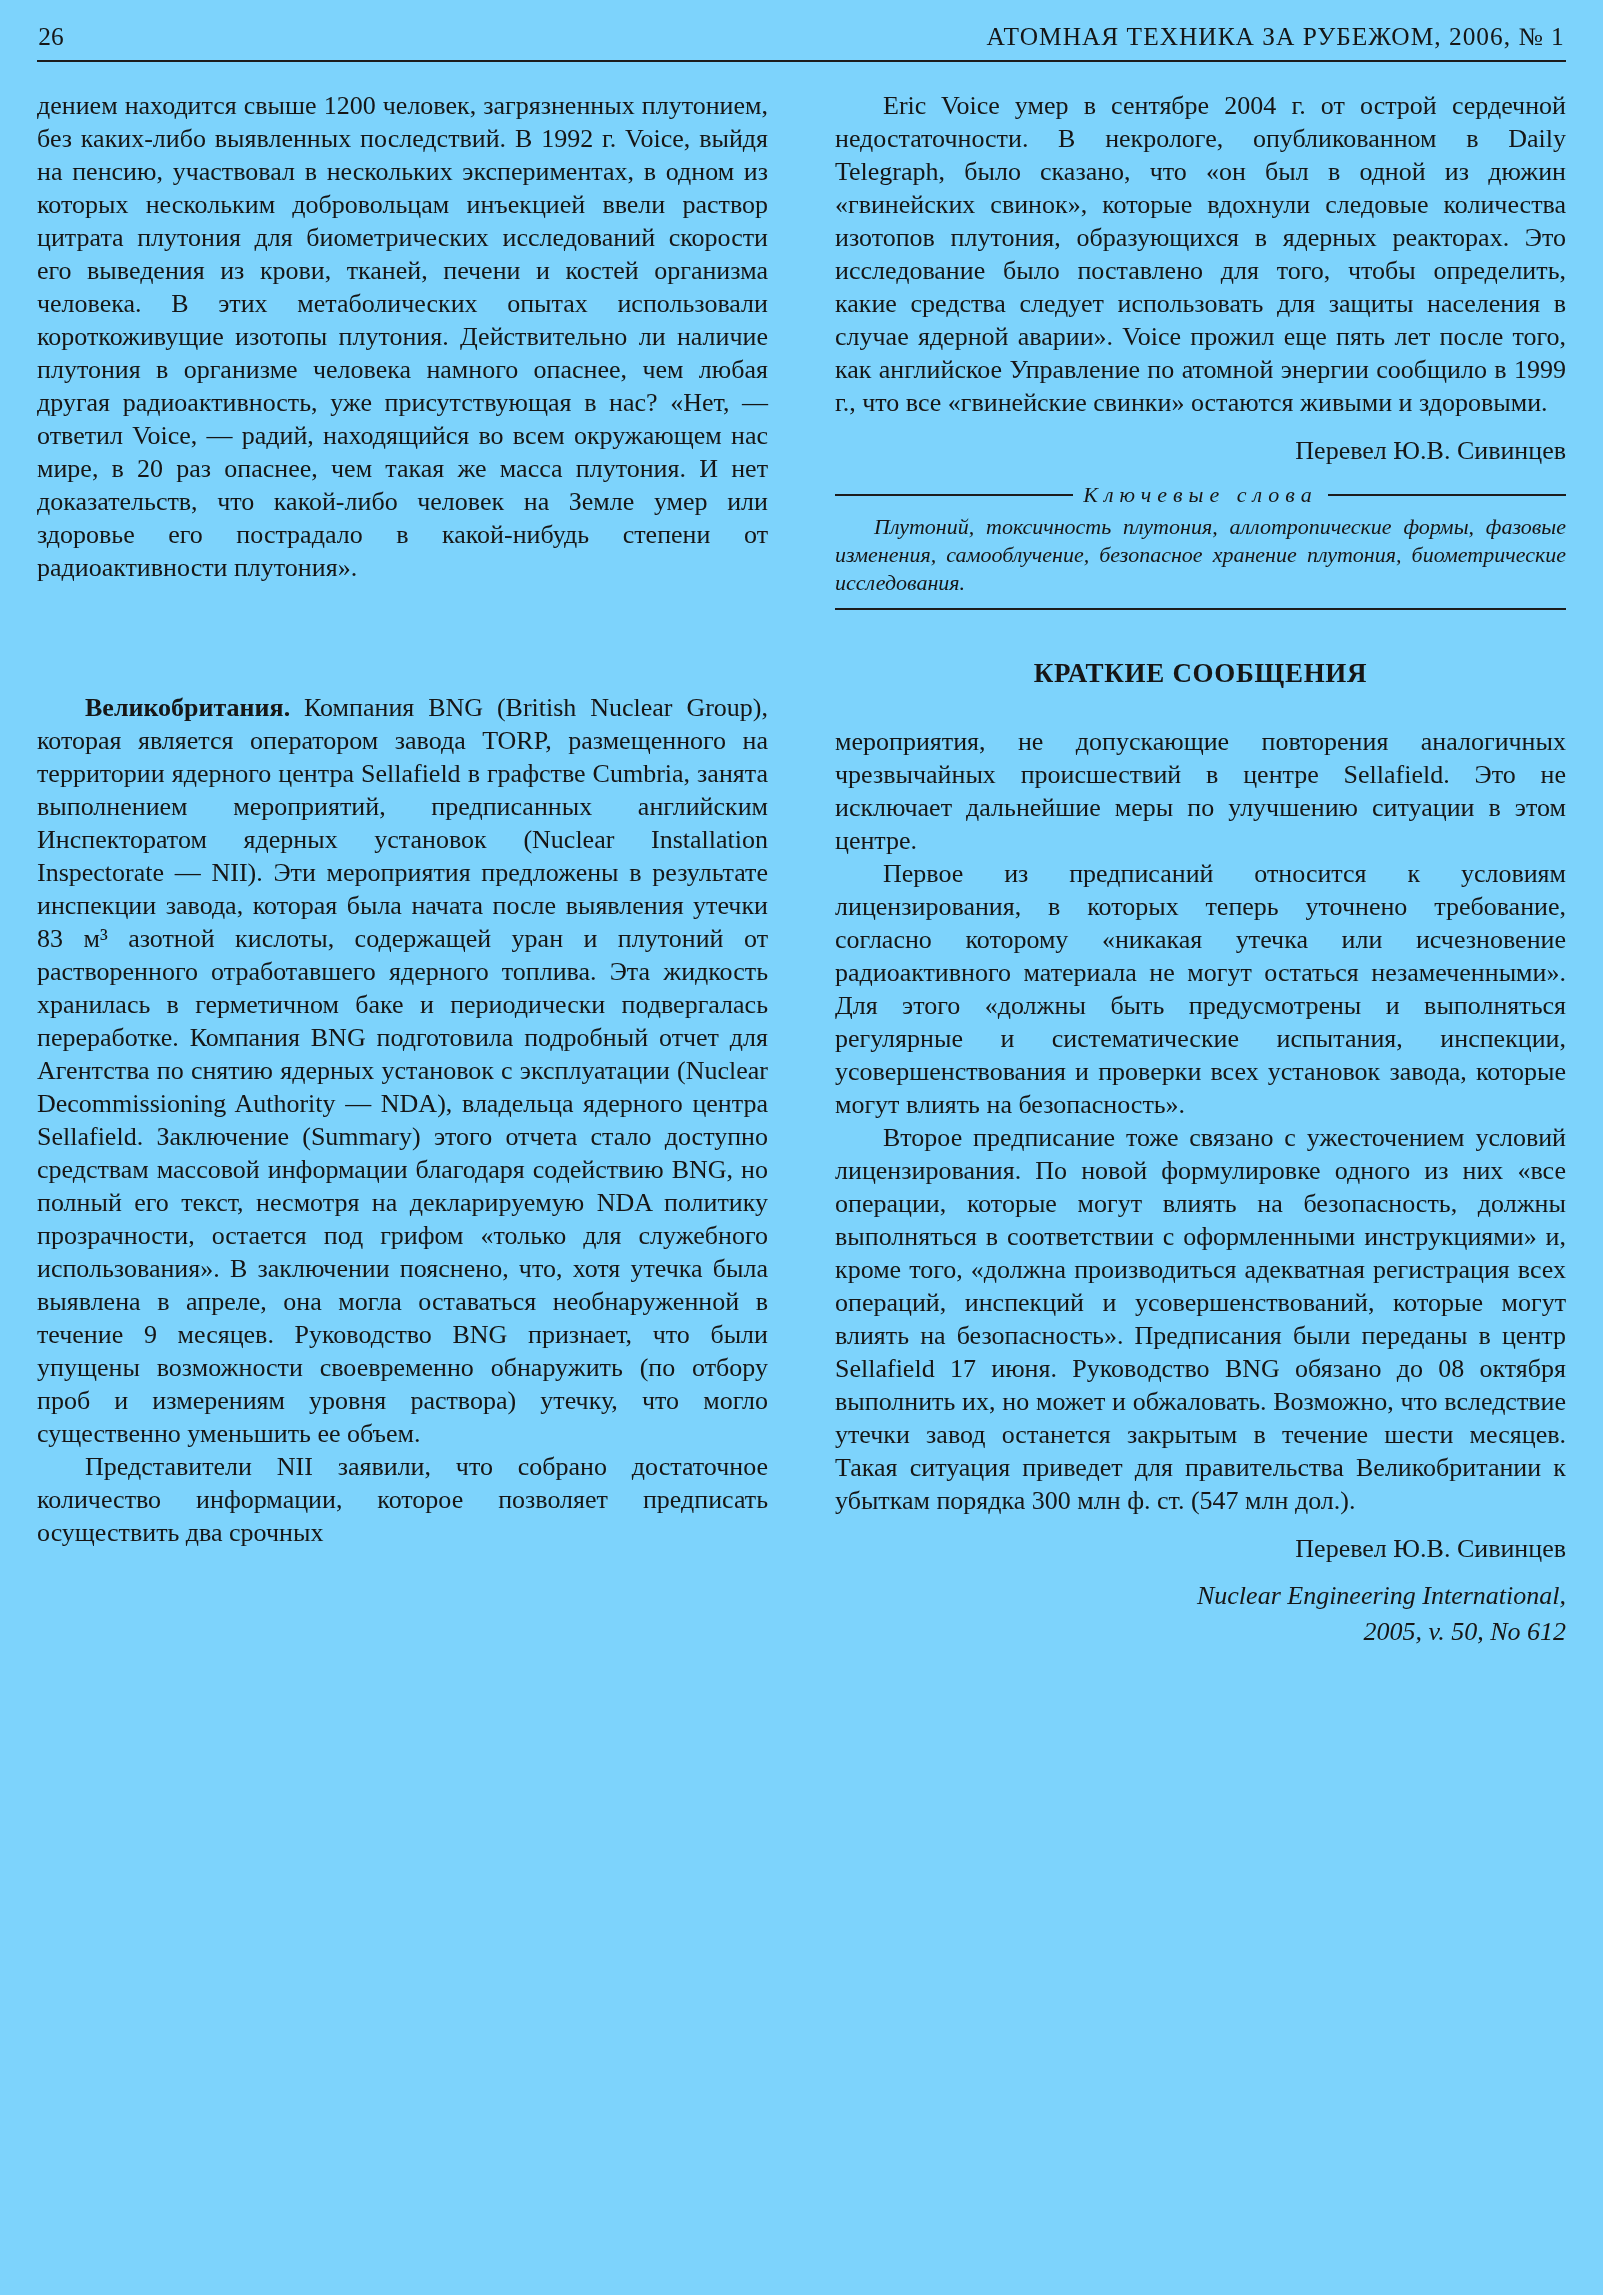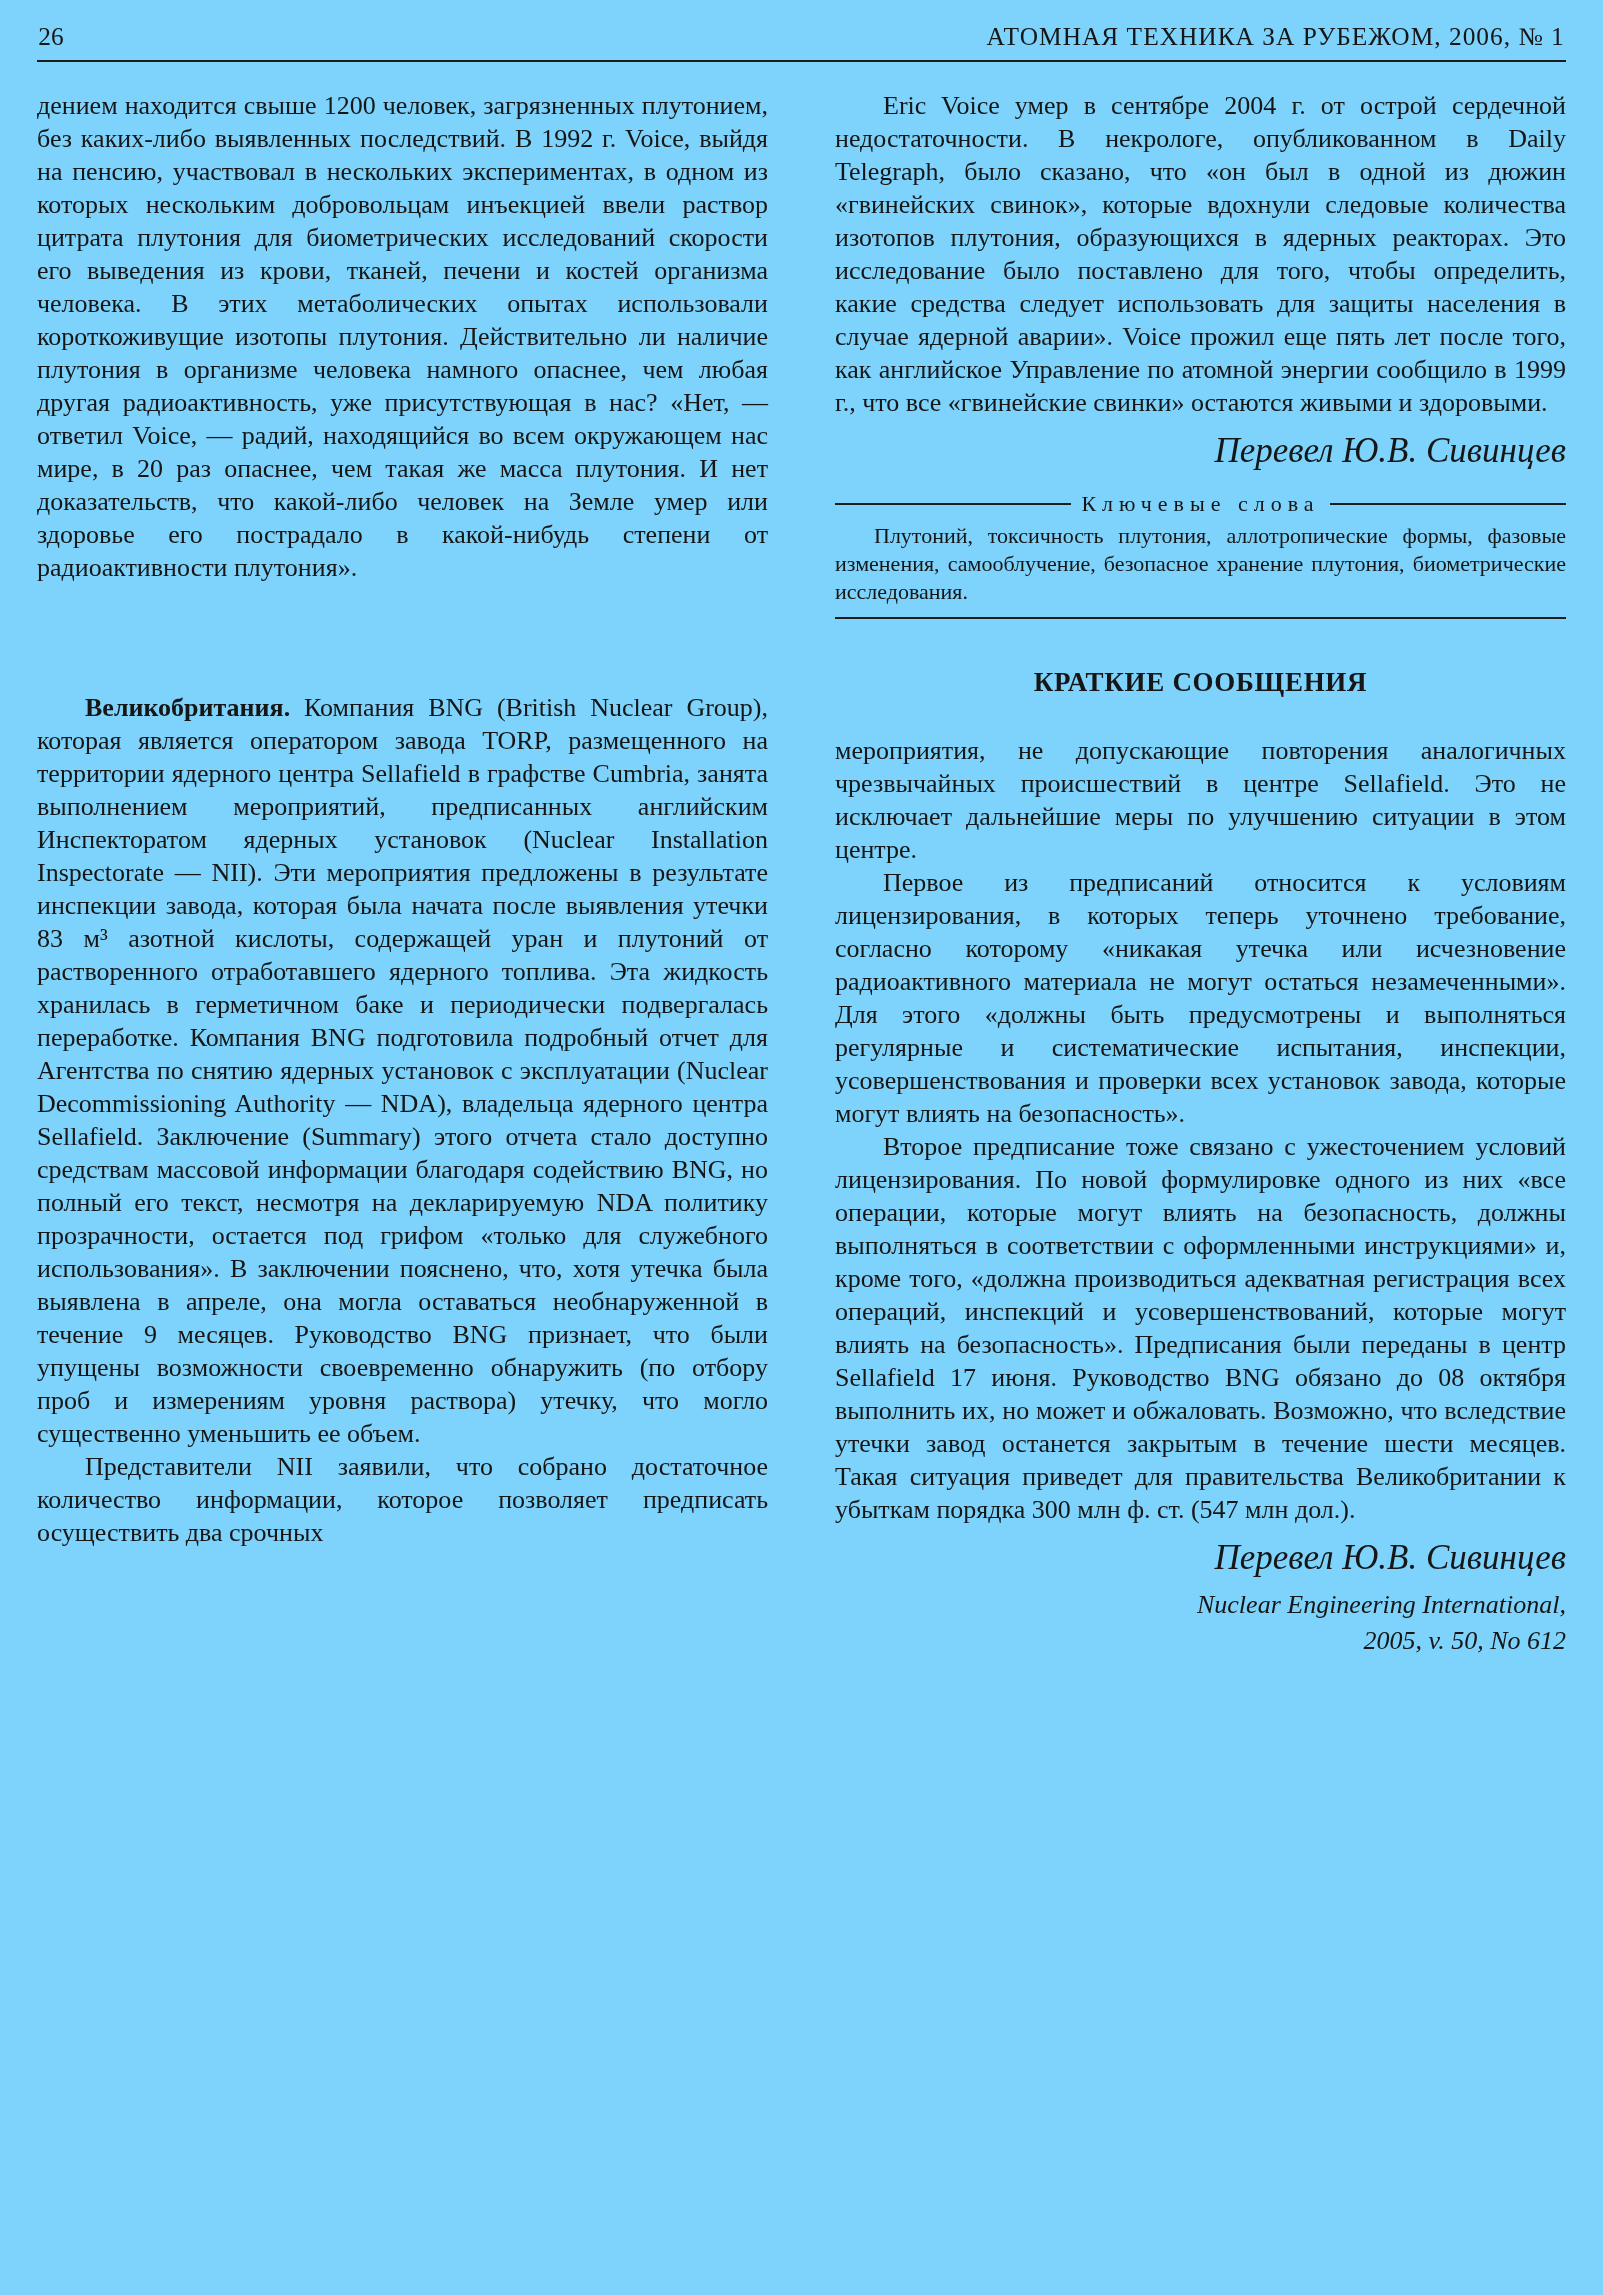--- a/index.html
+++ b/index.html
@@ -34,28 +34,27 @@
     text-align:justify;
     text-indent:48px;
     hyphens:auto;
   }
   p.noindent { text-indent:0; }
   .lead-bold { font-weight:bold; }
 
   .article-gap { margin-top:107px; }
 
   .translator {
-    font-size:35px; line-height:33px;
-    font-style:italic;
+    font-size:26px; line-height:33px;
     text-align:right;
     margin-top:14.7px;
   }
 
   
-  .keywords { margin-top:23px; }
+  .keywords { margin-top:14px;font-style:italic; }
   .kw-head { display:flex; align-items:center; }
   .kw-line { flex:1; height:0; border-top:2px solid #1c1c1c; }
   .kw-title {
     padding:0 10.7px;
     font-size:22px; line-height:27px;
     letter-spacing:6px;
     white-space:nowrap;
   }
   .kw-text {
     font-size:22px; line-height:28px;

